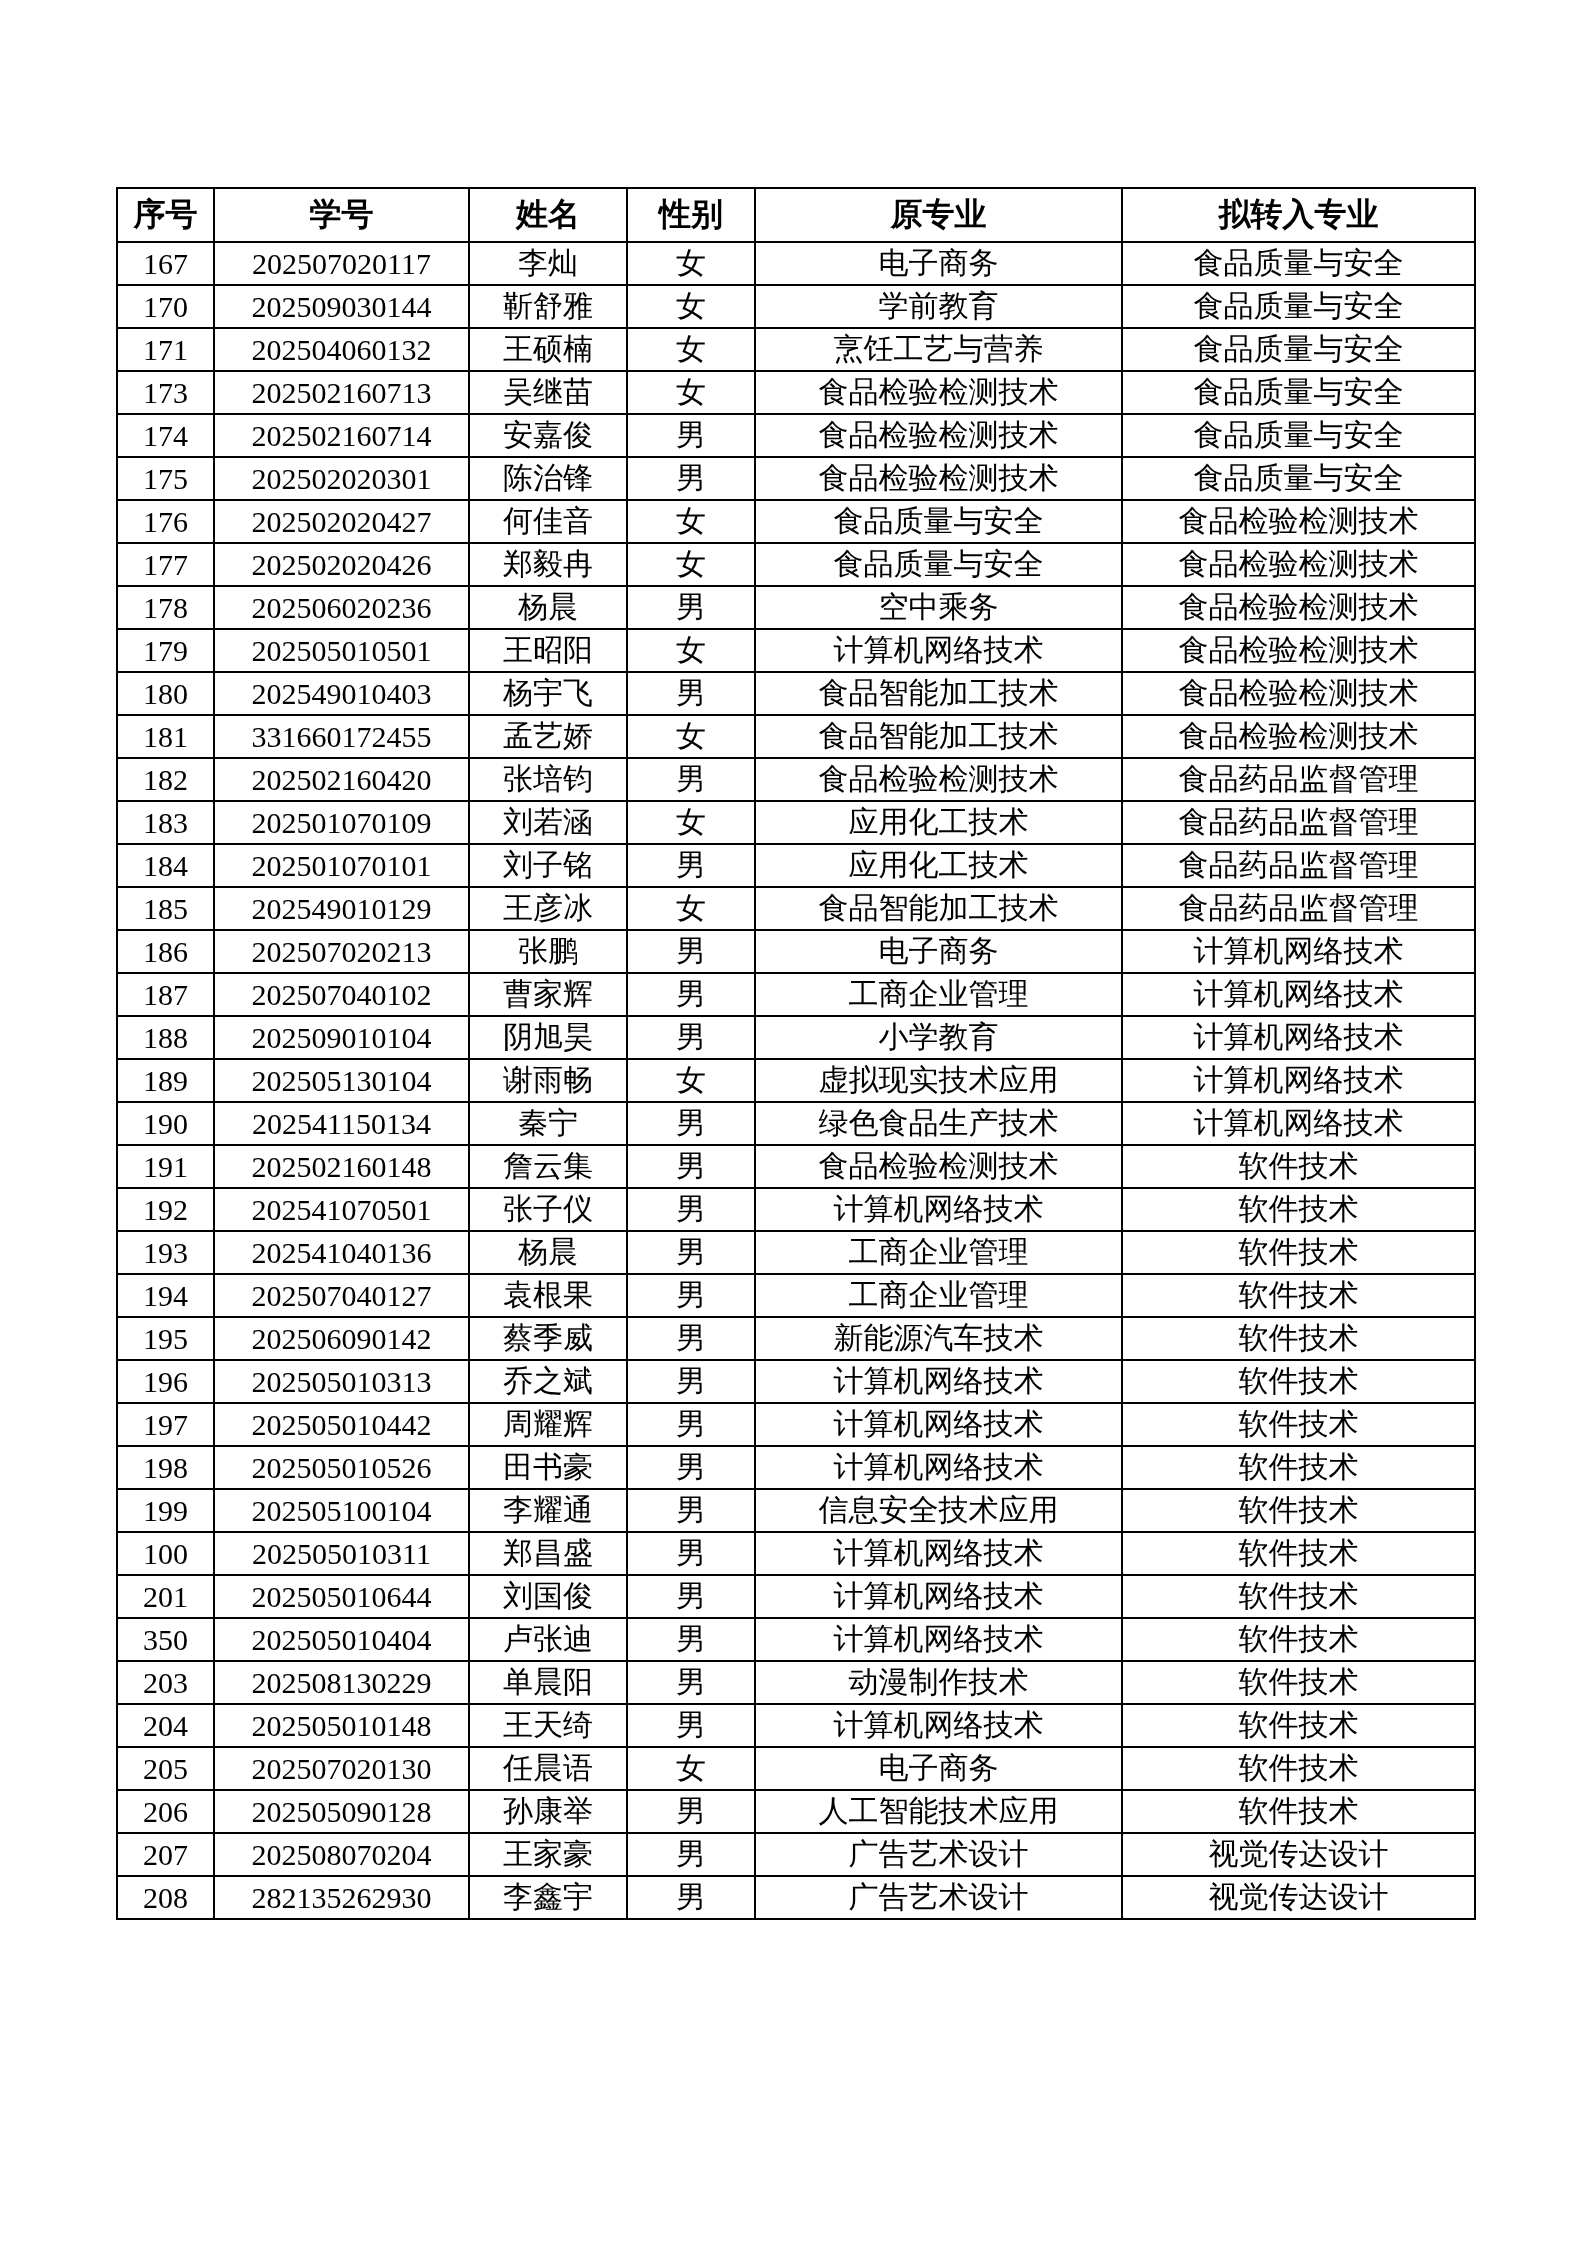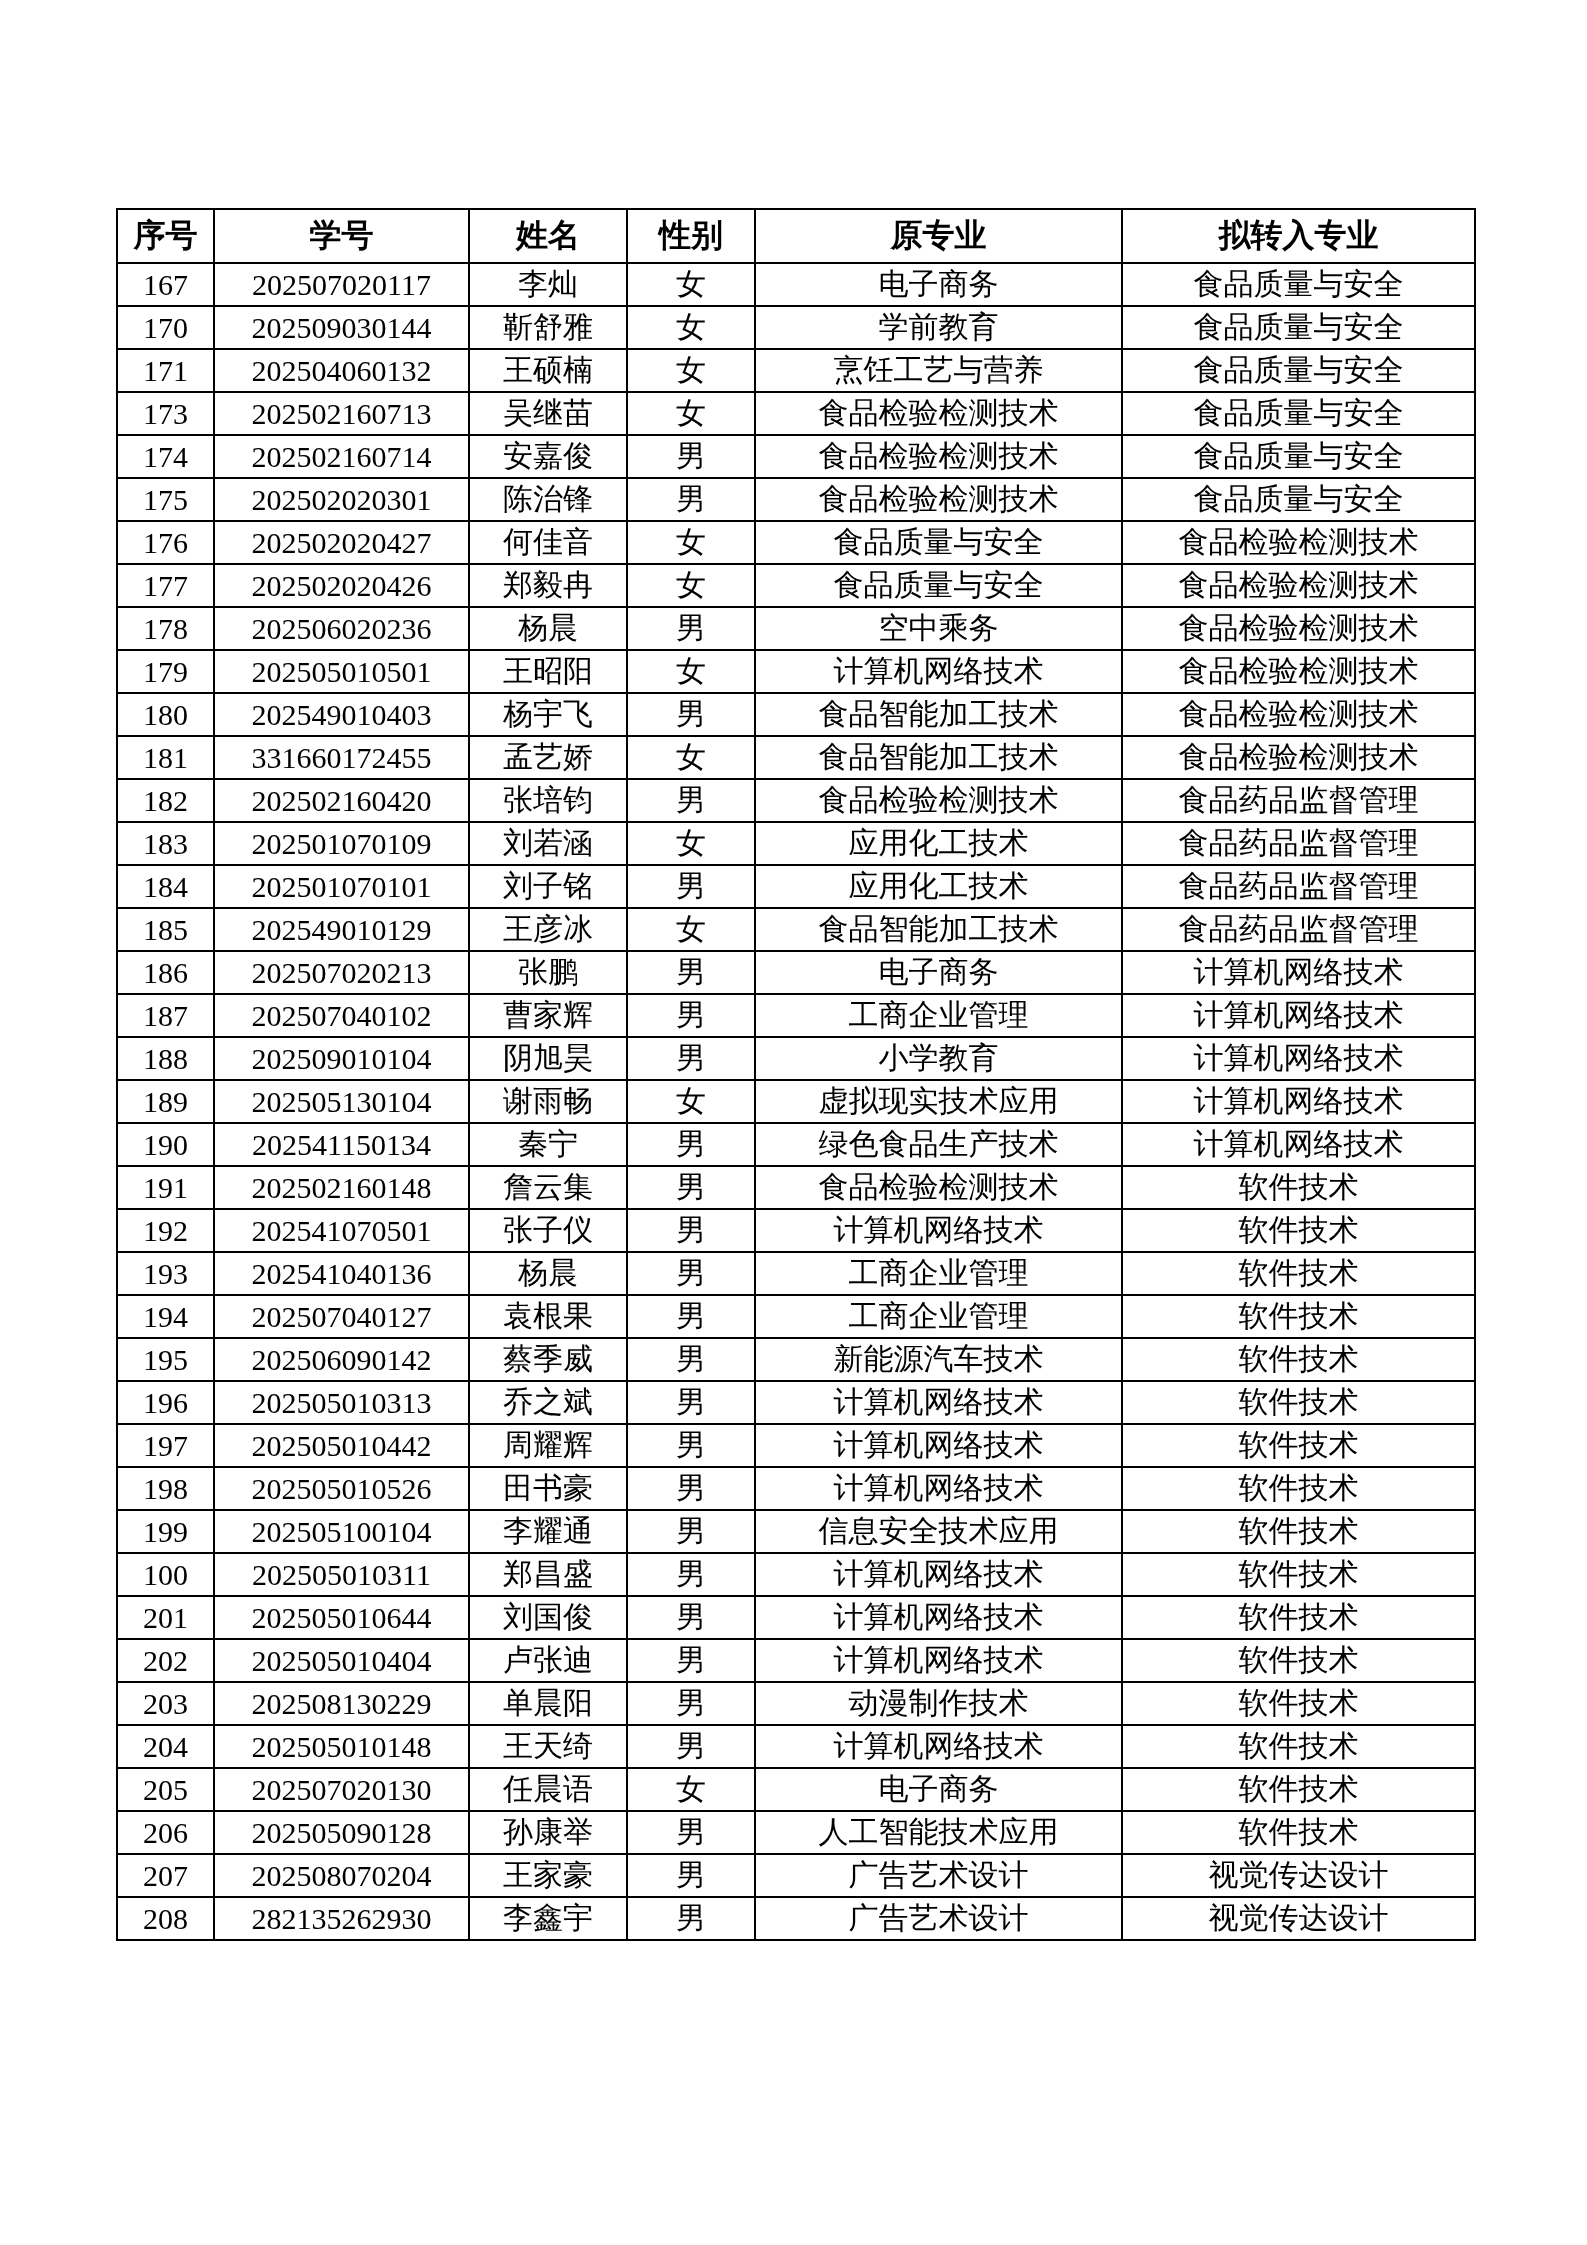--- a/index.html
+++ b/index.html
@@ -2,21 +2,21 @@
 <html><head>
 <meta charset="utf-8">
 <style>
   html,body{margin:0;padding:0;}
   body{
     width:1587px;height:2245px;background:#ffffff;position:relative;
     font-family:"Liberation Serif","DejaVu Serif",serif;color:#000;
   }
   .page{position:absolute;inset:0;background:#ffffff;}
   table.roster{
-    position:absolute;left:116px;top:208px;
+    position:absolute;left:116px;top:187px;
     border-collapse:collapse;table-layout:fixed;border-radius:21px;
   }
   table.roster th,table.roster td{
     border:2px solid #000;text-align:center;vertical-align:middle;
     padding:0;overflow:hidden;white-space:nowrap;
   }
   table.roster th{height:52px;font-size:32px;font-weight:bold;}
   table.roster td{height:41px;font-size:30px;font-weight:normal;}
   col.c-seq{width:97px;}
   col.c-id{width:255px;}
@@ -299,21 +299,21 @@
         </tr>
         <tr>
           <td>201</td>
           <td>202505010644</td>
           <td>刘国俊</td>
           <td>男</td>
           <td>计算机网络技术</td>
           <td>软件技术</td>
         </tr>
         <tr>
-          <td>202</td>
+          <td>350</td>
           <td>202505010404</td>
           <td>卢张迪</td>
           <td>男</td>
           <td>计算机网络技术</td>
           <td>软件技术</td>
         </tr>
         <tr>
           <td>203</td>
           <td>202508130229</td>
           <td>单晨阳</td>

